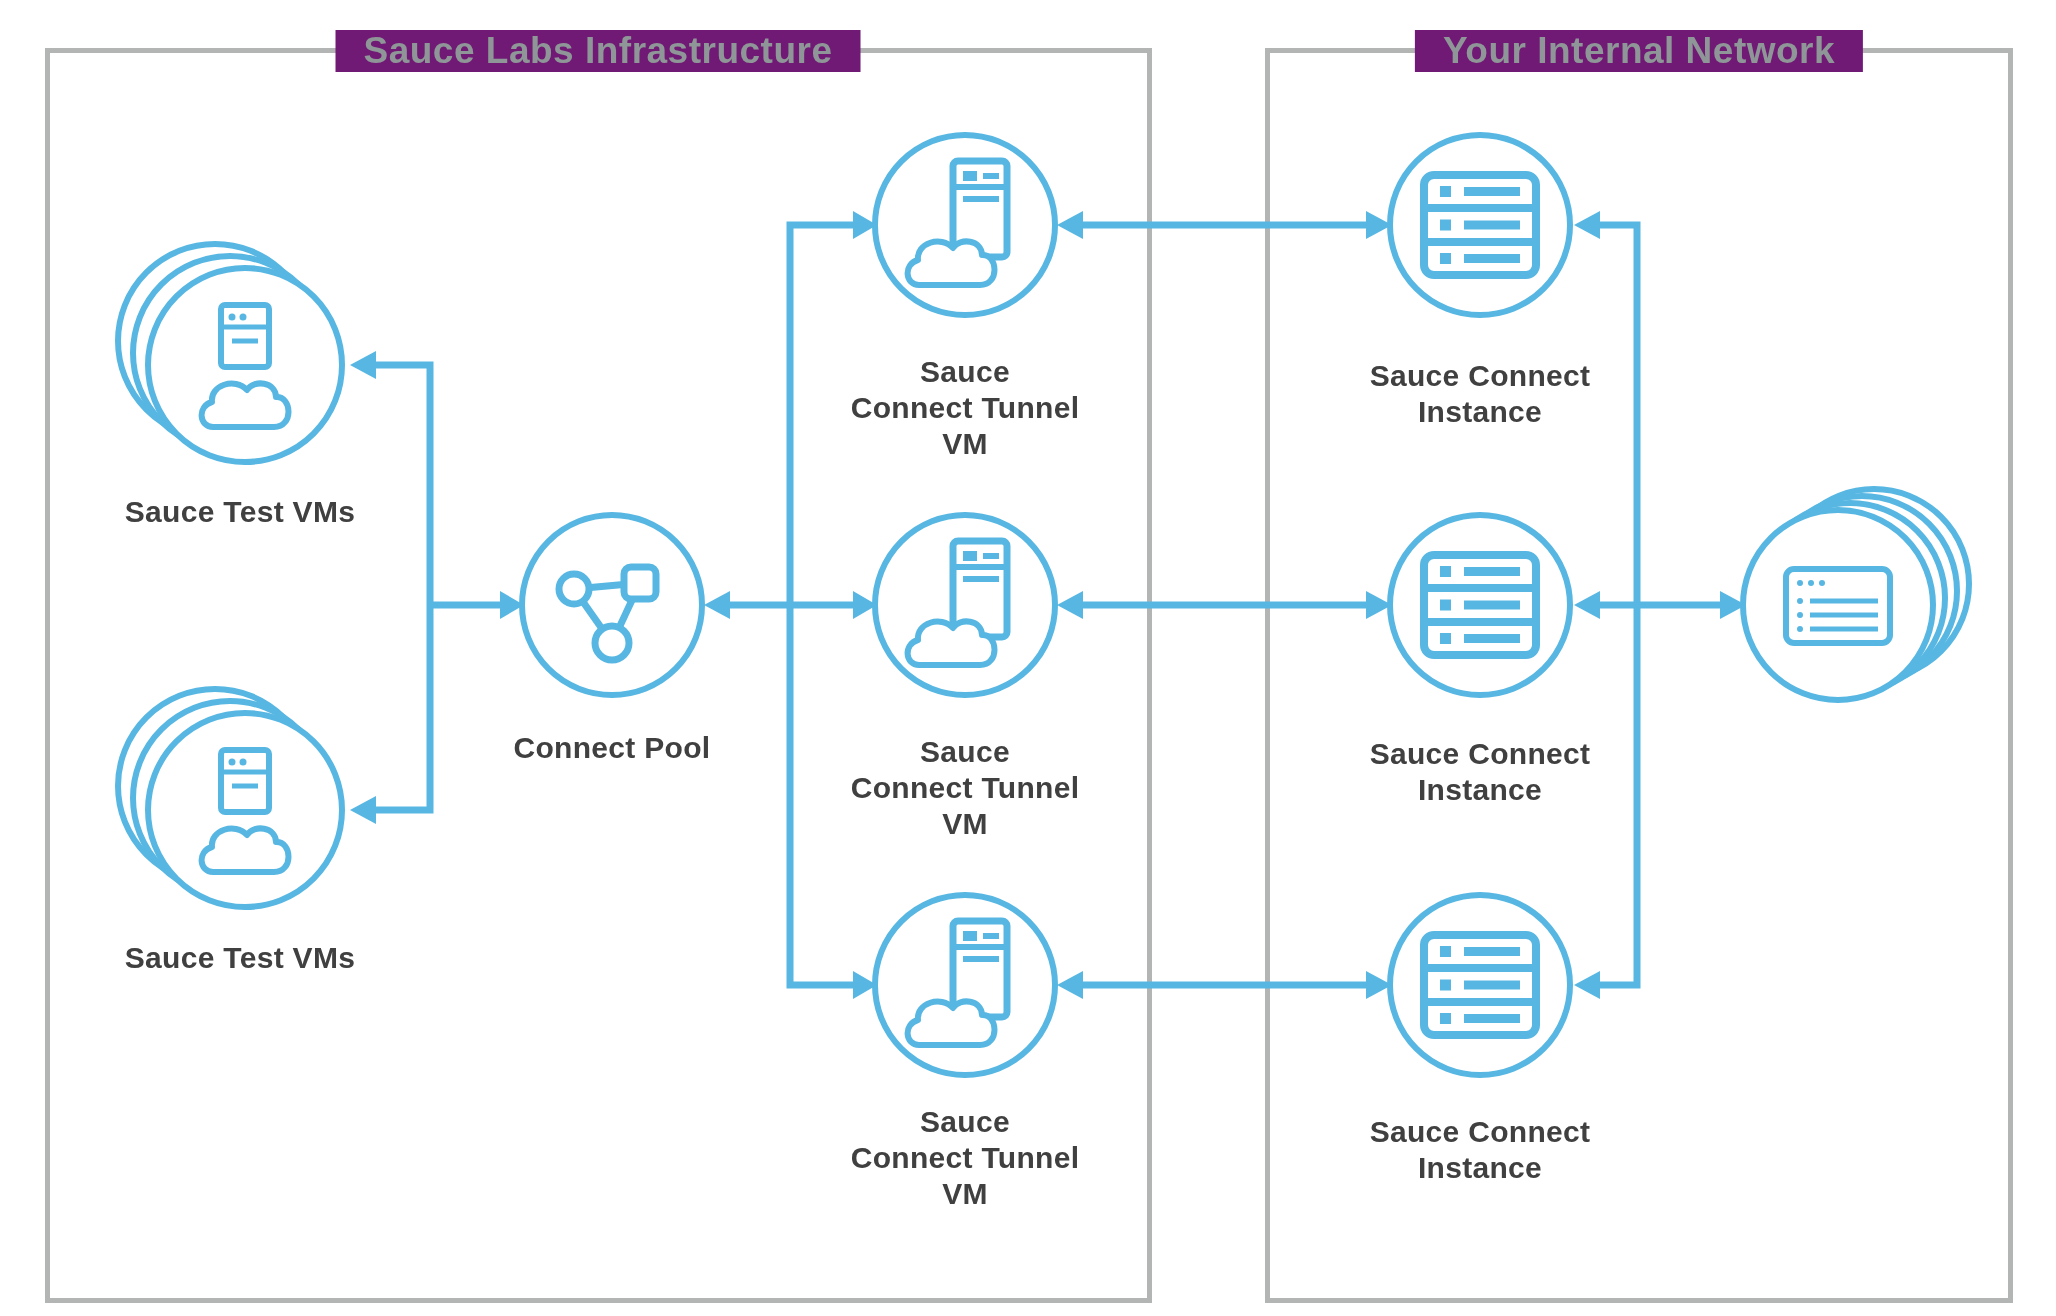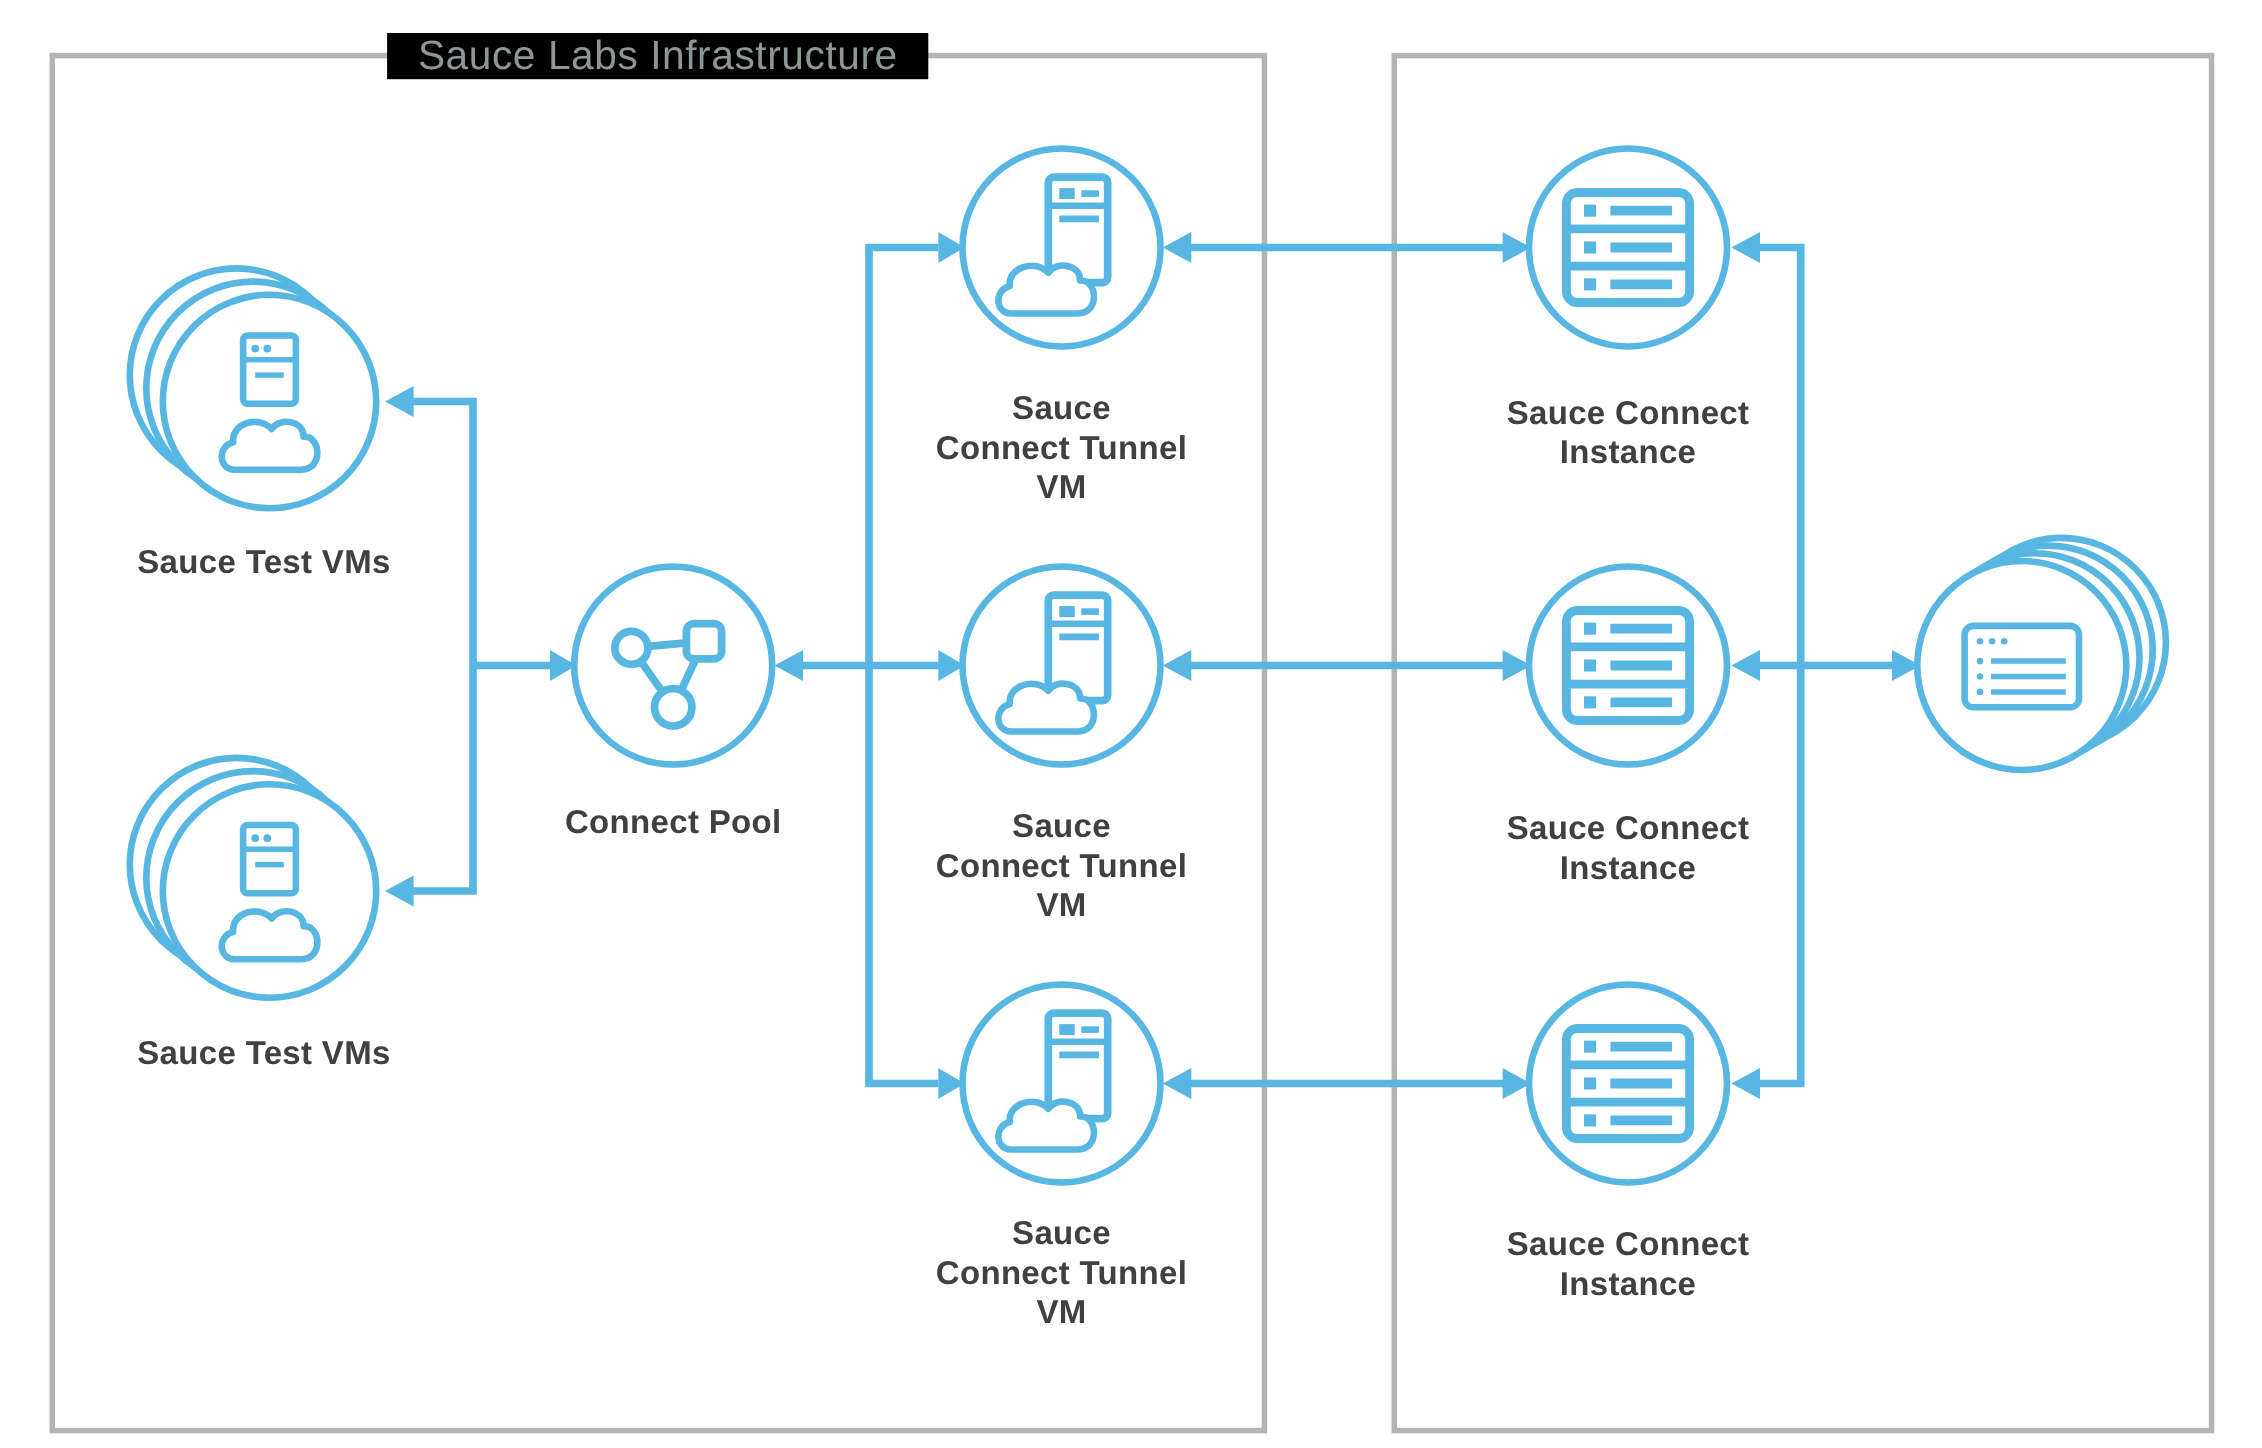--- a/index.html
+++ b/index.html
@@ -2,22 +2,22 @@
 <html><head>
 <meta charset="utf-8">
 <style>
   html,body{margin:0;padding:0;background:#ffffff;}
   #canvas{position:relative;width:2056px;height:1316px;background:#ffffff;overflow:hidden;
           font-family:"Liberation Sans",sans-serif;}
   .region{position:absolute;border:5px solid #b3b5b5;z-index:1;background:transparent;}
   #region-left{left:45px;top:48px;width:1097px;height:1245px;}
   #region-right{left:1265px;top:48px;width:738px;height:1245px;}
   #wires{position:absolute;left:0;top:0;z-index:2;pointer-events:none;}
-  .region-title{position:absolute;transform:translate(-50%,-50%);background:#000000;
-    padding:0 28px;font-weight:400;font-size:37px;color:#8f9697;white-space:nowrap;
+  .region-title{position:absolute;transform:translate(-50%,-50%);background:#701a75;
+    padding:0 28px;font-weight:700;font-size:37px;color:#8f9697;white-space:nowrap;
     z-index:3;letter-spacing:.5px;}
   #title-left{left:598px;top:51px;}
   #title-right{left:1639px;top:51px;}
   .lbl{position:absolute;transform:translate(-50%,-50%);width:440px;text-align:center;
     font-weight:700;font-size:30px;line-height:36px;color:#404040;z-index:3;letter-spacing:.3px;}
   .lbl span{display:block;}
 </style>
 </head>
 <body>
 
@@ -161,20 +161,21 @@
     <g transform="translate(1838,605)" stroke="#57b7e2" stroke-width="6" fill="#ffffff">
       <circle cx="36" cy="-21" r="95"></circle>
       <circle cx="24" cy="-14" r="95"></circle>
       <circle cx="12" cy="-7" r="95"></circle>
       <circle cx="0" cy="0" r="95"></circle>
       <use href="#icon-browser-window" xlink:href="#icon-browser-window"></use>
     </g>
   </svg>
 
   <div class="region-title" id="title-left">Sauce Labs Infrastructure</div>
+  <div class="region-title" id="title-right">Your Internal Network</div>
 
   <div class="lbl" style="left:240px;top:512px;">Sauce Test VMs</div>
   <div class="lbl" style="left:240px;top:958px;">Sauce Test VMs</div>
   <div class="lbl" style="left:612px;top:748px;">Connect Pool</div>
 
   <div class="lbl" style="left:965px;top:408px;">
     <span>Sauce</span>
     <span>Connect Tunnel</span>
     <span>VM</span>
   </div>

